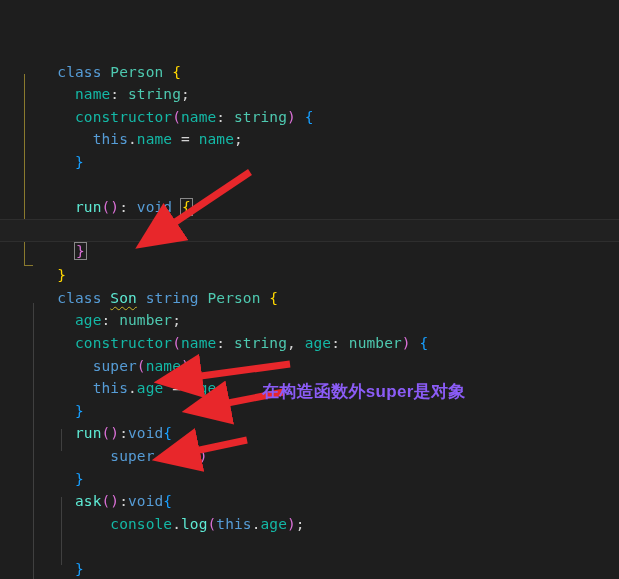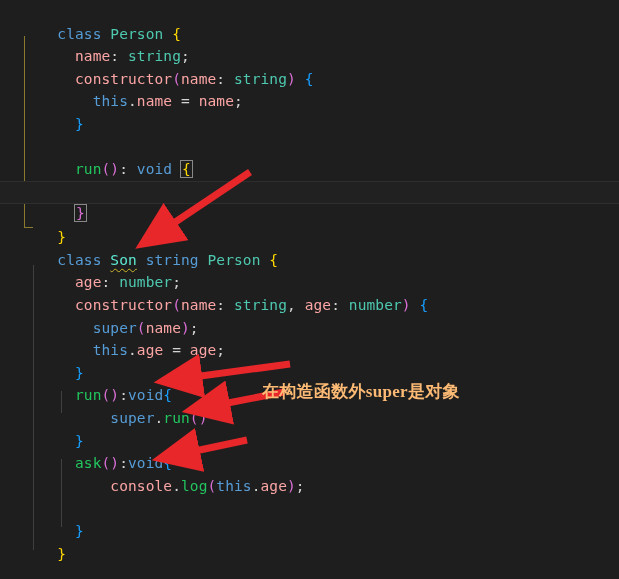--- a/index.html
+++ b/index.html
@@ -6,41 +6,42 @@
   body{
     width:619px;height:579px;
     background:#1e1e1e;
     font-family:"DejaVu Sans Mono","Liberation Mono",monospace;
     overflow:hidden;
     position:relative;
   }
   #editor{
     position:absolute;inset:0;
     background:#1e1e1e;
+    margin-top:38px;
   }
   .line{
     position:relative;
     height:22.6px;
     line-height:22.6px;
     font-size:14.5px;
     white-space:pre;
     padding-left:22px;
     letter-spacing:0.1px;
   }
   .line.active{
     background:#212121;
     border-top:1px solid #2e2e2e;
     border-bottom:1px solid #2e2e2e;
     height:20.6px;line-height:20.6px;
   }
   
   .kw{color:#569cd6;}           
   .type{color:#4ec9b0;}         
-  .fn{color:#22c55e;}           
-  .var{color:#fca5a5;}          
+  .fn{color:#5eead4;}           
+  .var{color:#14b8a6;}          
   .punc{color:#d4d4d4;}
   .str{color:#ce9178;}          
   .br-y{color:#ffd700;}         
   .br-p{color:#da70d6;}         
   .br-b{color:#179fff;}         
   .warn{
     color:#5eead4;
     text-decoration:underline wavy #cdb72b;
     text-underline-offset:3px;
     text-decoration-thickness:1px;
@@ -51,22 +52,22 @@
     padding:0 1px;
   }
   
   .guide{position:absolute;width:1px;background:#404040;}
   .scope-line{position:absolute;background:#8a7a2e;}
   
   #annot{position:absolute;inset:0;pointer-events:none;}
   #cn-note{
     position:absolute;
     left:262px;top:380px;
-    color:#fdba74;
-    font-family:Liberation Serif, serif;
+    color:#8b5cf6;
+    font-family:Liberation Sans, sans-serif;
     font-weight:bold;
     font-size:17px;
     white-space:nowrap;
     letter-spacing:0.3px;
   }
 </style>
 </head>
 <body>
 
 <div id="editor">

